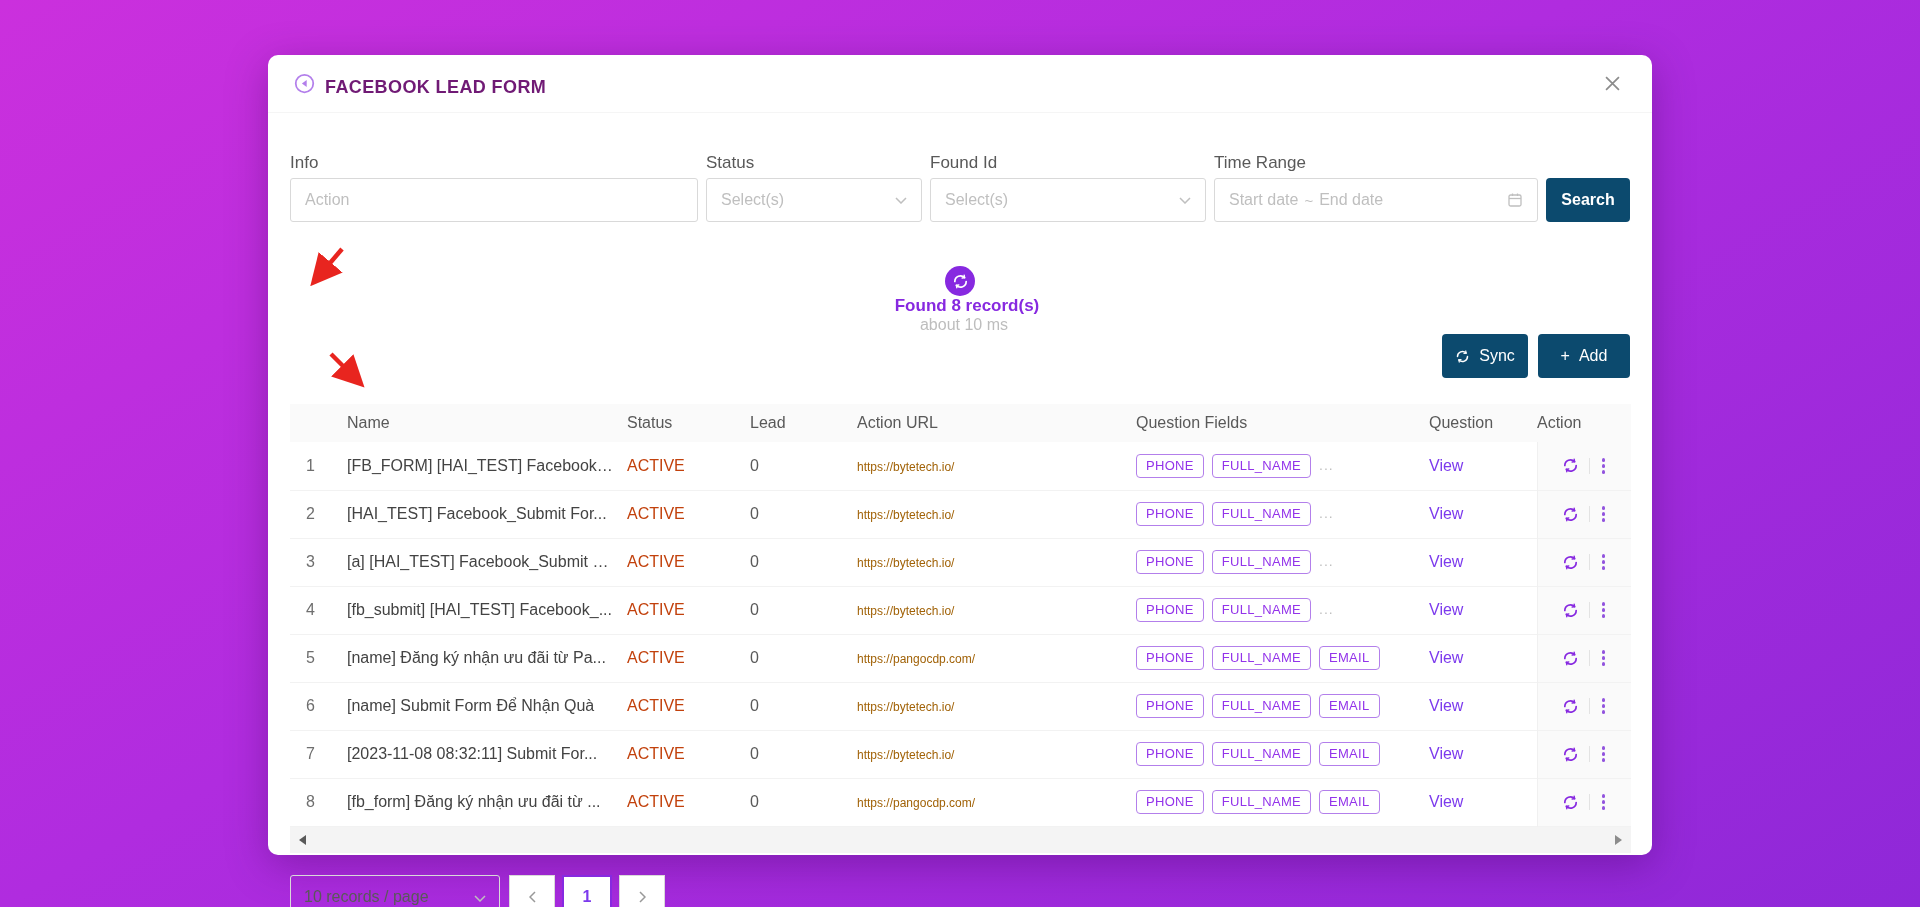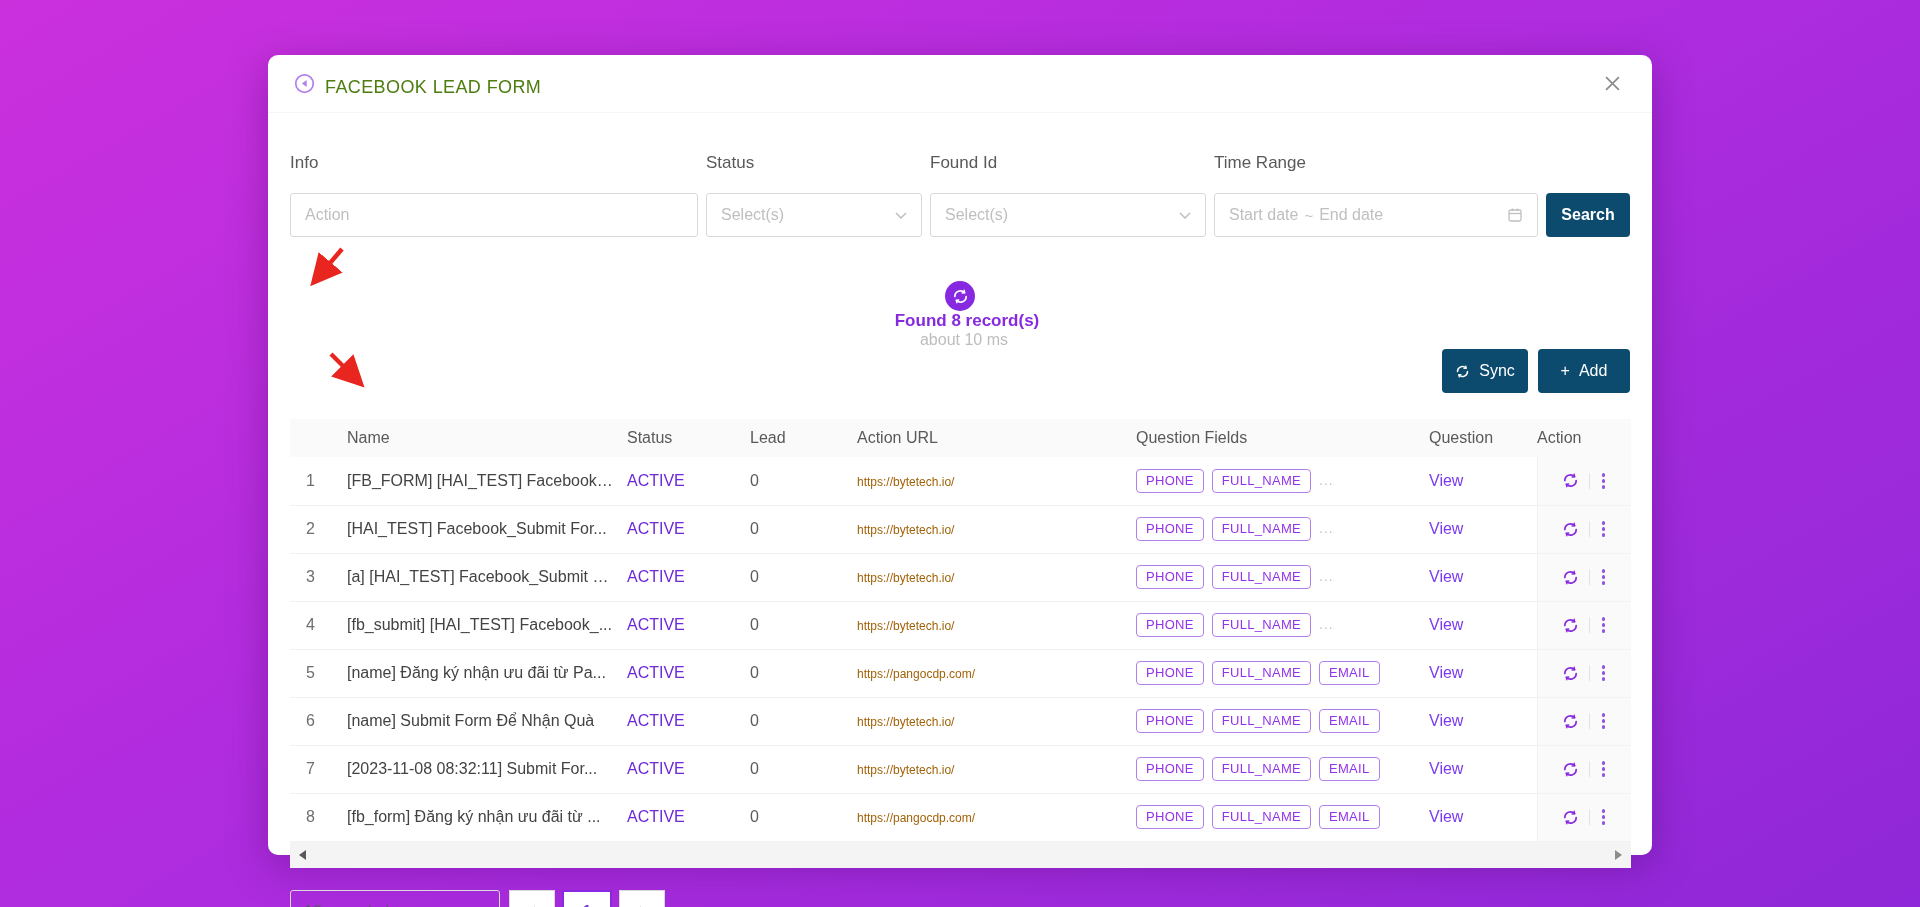--- a/index.html
+++ b/index.html
@@ -9,28 +9,28 @@
     background:linear-gradient(150deg,#cb30dd 0%,#b02cdf 45%,#8f28d8 100%);
     position:relative;
   }
   .modal {
     position:absolute; left:268px; top:55px; width:1384px; height:800px;
     background:#fff; border-radius:10px; box-shadow:0 10px 40px rgba(60,0,90,.35);
   }
   
   .modal-header { display:flex; align-items:center; height:58px; padding:0 26px; border-bottom:1px solid #f5f5f5; }
   .title-icon { width:21px; height:21px; margin-right:10px; display:inline-flex; }
-  .modal-title { font-size:18px; font-weight:400; color:#4d7c0f; letter-spacing:.4px;margin-top:8px; }
+  .modal-title { font-size:18px; font-weight:700; color:#701a75; letter-spacing:.4px;margin-top:8px; }
   .close-btn { margin-left:auto; width:28px; height:28px; display:flex; align-items:center; justify-content:center; cursor:pointer; }
   
   .content { padding:0 22px; position:relative; }
   
   .filters { display:flex; gap:8px; margin-top:40px; }
   .fgroup { display:flex; flex-direction:column; }
-  .flabel { font-size:17px; color:#595959; margin-bottom:20px; }
+  .flabel { font-size:17px; color:#595959; margin-bottom:5px; }
   .fbox { height:44px; border:1px solid #d9d9d9; border-radius:3px; background:#fff;
           display:flex; align-items:center; padding:0 14px; font-size:16px; color:#bfbfbf; }
   .w-info{ width:408px; } .w-status{ width:216px; } .w-form{ width:276px; } .w-time{ width:324px; }
   .fbox .chev { margin-left:auto; display:inline-flex; }
   .timebox { justify-content:space-between; }
   .timebox .tsep { color:#bfbfbf; margin:0 6px; font-size:15px; }
   .btn { height:44px; border:none; border-radius:4px; background:#0c4a6e; color:#fff;
          font-size:16px; font-family:inherit; display:inline-flex; align-items:center;
          justify-content:center; gap:9px; cursor:pointer; }
   .search-btn { width:84px; align-self:flex-end; font-weight:600; }
@@ -45,21 +45,21 @@
   
   .tablewrap { margin-top:26px; }
   table { width:1341px; border-collapse:collapse; table-layout:fixed; font-size:16px; }
   thead tr { background:#fafafa; height:38px; }
   th { text-align:left; font-weight:500; color:#595959; padding:0; font-size:16px; }
   th.c-num { padding-left:16px; }
   tbody tr { height:48px; background:#fff; border-bottom:1px solid #f2f2f2; }
   td { padding:0; vertical-align:middle; }
   td.c-num { padding-left:16px; color:#6e6e6e; }
   td.c-name { color:#434343; white-space:nowrap; overflow:hidden; text-overflow:ellipsis; padding-right:14px; }
-  td.c-status { color:#6d28d9; }
+  td.c-status { color:#c2410c; }
   td.c-lead { color:#595959; }
   a.url { color:#a16207; text-decoration:none; font-size:12px; cursor:pointer; }
   .badge { display:inline-block; border:1.5px solid #b37feb; color:#9333ea; border-radius:4px;
            padding:3px 9px 4px; font-size:13px; font-weight:500; letter-spacing:.3px; margin-right:8px; }
   .more { color:#bfbfbf; font-size:14px; letter-spacing:1px; }
   a.view { color:#7c3aed; text-decoration:none; cursor:pointer; }
   td.c-action { background:#fafafa; border-left:1px solid #f0f0f0; }
   .acts { display:flex; align-items:center; justify-content:center; gap:10px; }
   .act-refresh { color:#8729e0; display:inline-flex; cursor:pointer; }
   .act-div { width:1px; height:16px; background:#e3e3e3; }

